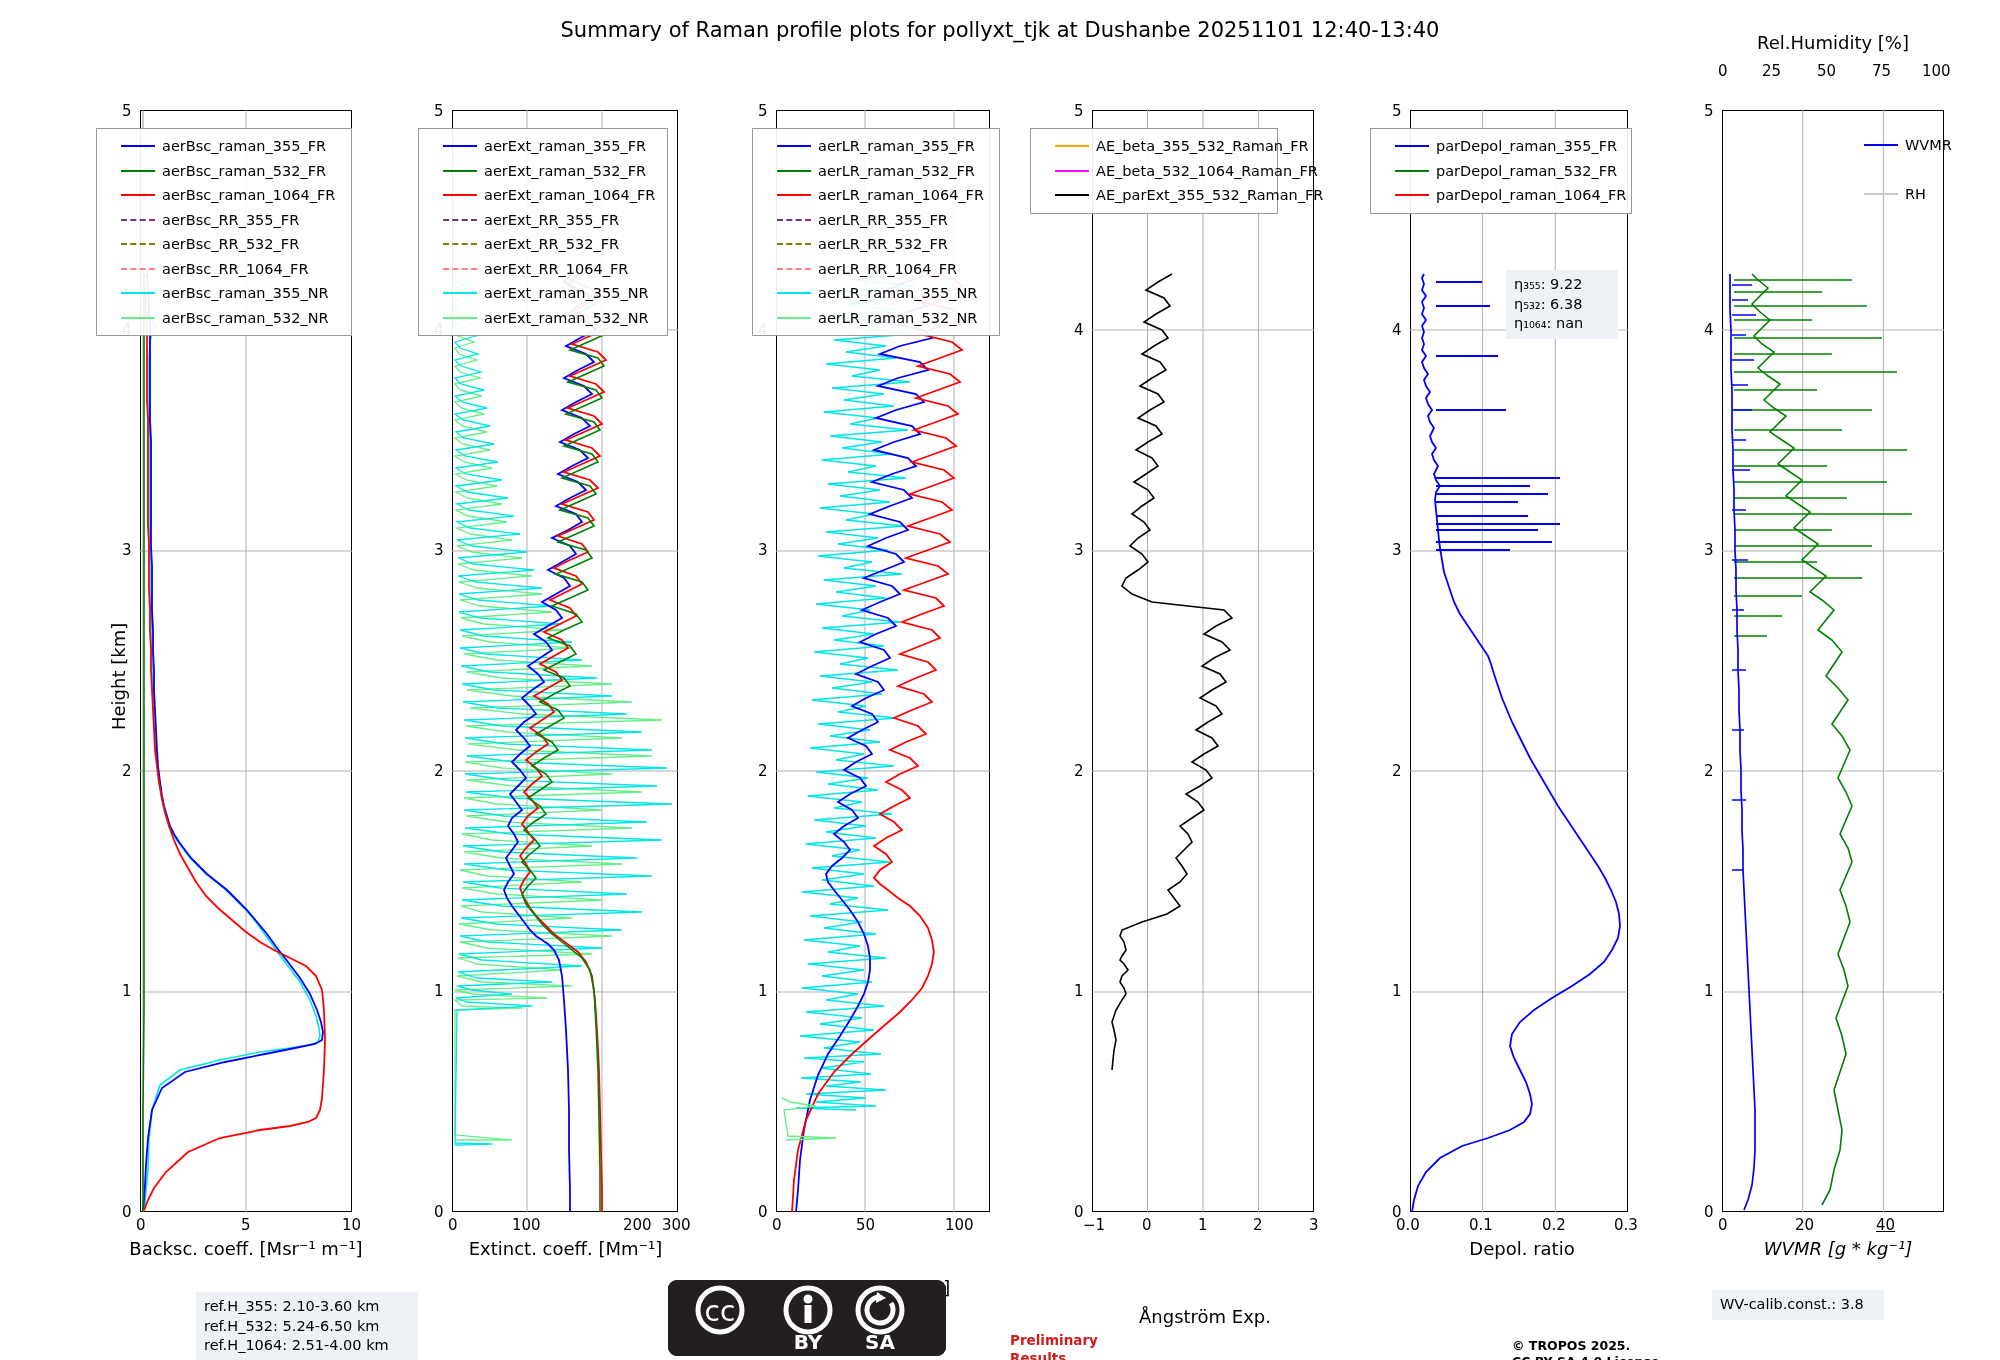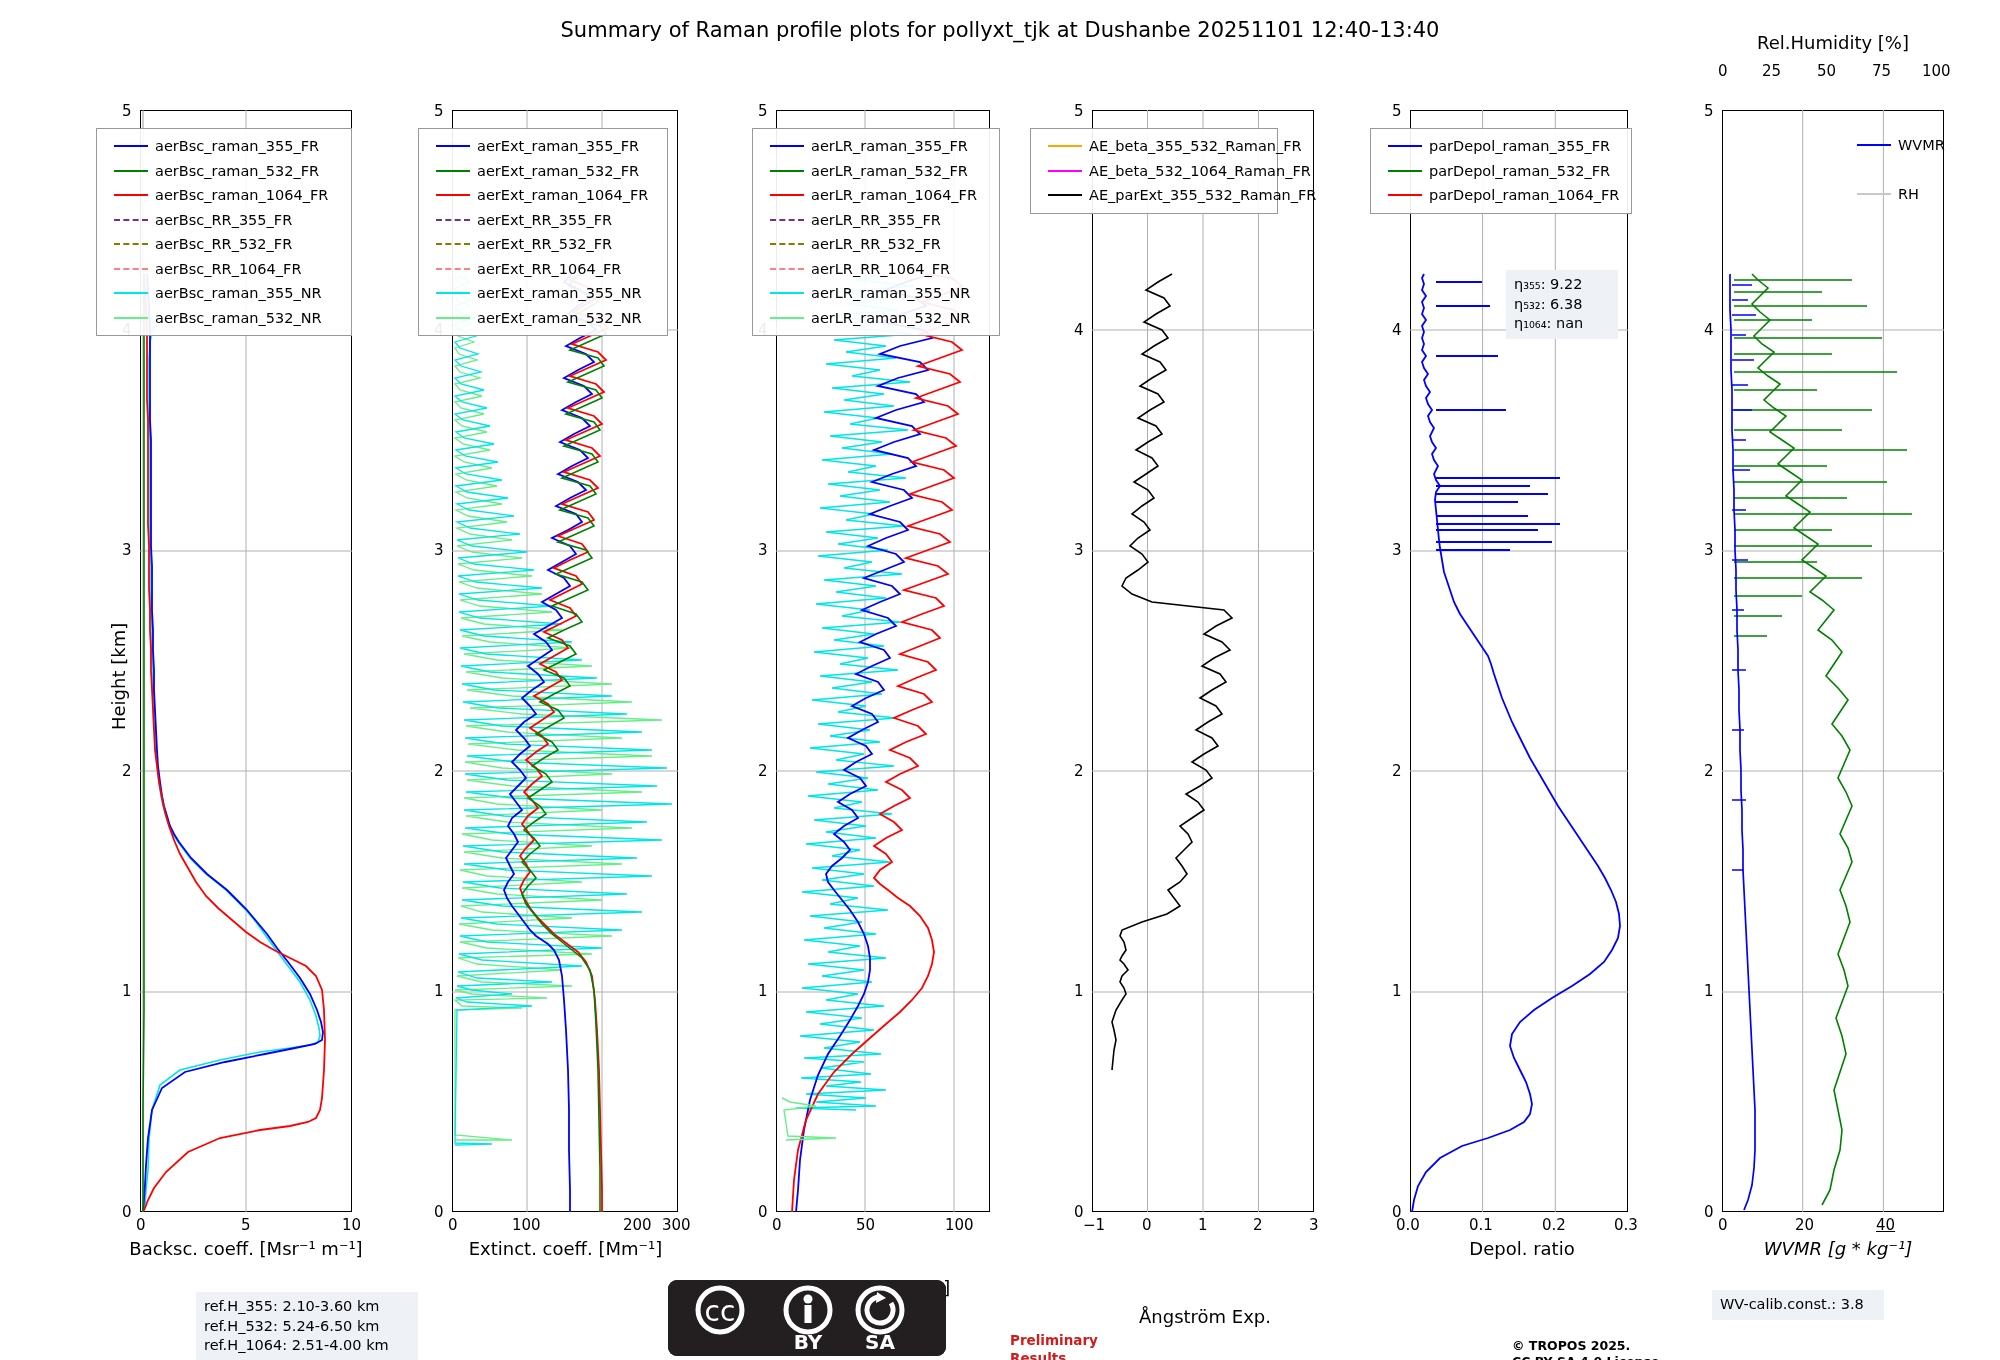--- a/index.html
+++ b/index.html
@@ -3,21 +3,21 @@
 <meta charset="utf-8">
 <style>
   html,body{margin:0;padding:0;}
   body{width:2000px;height:1360px;background:#ffffff;font-family:"DejaVu Sans","Liberation Sans",sans-serif;color:#000;overflow:hidden;position:relative;}
   .title{position:absolute;top:18px;left:0;width:2000px;text-align:center;font-size:21px;}
   .panel{position:absolute;}
   .axes{position:absolute;border:1.3px solid #000;background:transparent;box-sizing:border-box;}
   .ylabel{position:absolute;font-size:17px;transform:rotate(-90deg);transform-origin:left top;white-space:nowrap;}
   .xlabel{position:absolute;font-size:18px;text-align:center;white-space:nowrap;}
   .tick{position:absolute;font-size:15px;white-space:nowrap;}
-  .legend{position:absolute;border:1px solid #999;background:rgba(255,255,255,0.92);font-size:14.5px;padding:5px 17px;box-sizing:border-box;}
+  .legend{position:absolute;border:1px solid #999;background:rgba(255,255,255,0.92);font-size:14.5px;padding:5px 24px;box-sizing:border-box;}
   .legrow{display:flex;align-items:center;height:24.5px;white-space:nowrap;}
   .legline{width:34px;height:0;border-top-width:2px;margin-right:7px;flex:0 0 34px;}
   .legtxt{font-size:14.5px;}
   .notebox{position:absolute;background:#eef1f6;font-size:14.5px;padding:5px 8px;line-height:1.35;box-sizing:border-box;white-space:pre-line;}
   .cc{position:absolute;background:#231f20;color:#fff;border-radius:9px;}
   .credit{position:absolute;font-size:12.5px;font-weight:bold;line-height:1.3;}
   .prelim{position:absolute;font-size:13.5px;color:#d01c1c;font-weight:bold;line-height:1.3;}
   svg{display:block;}
 </style>
 </head>

